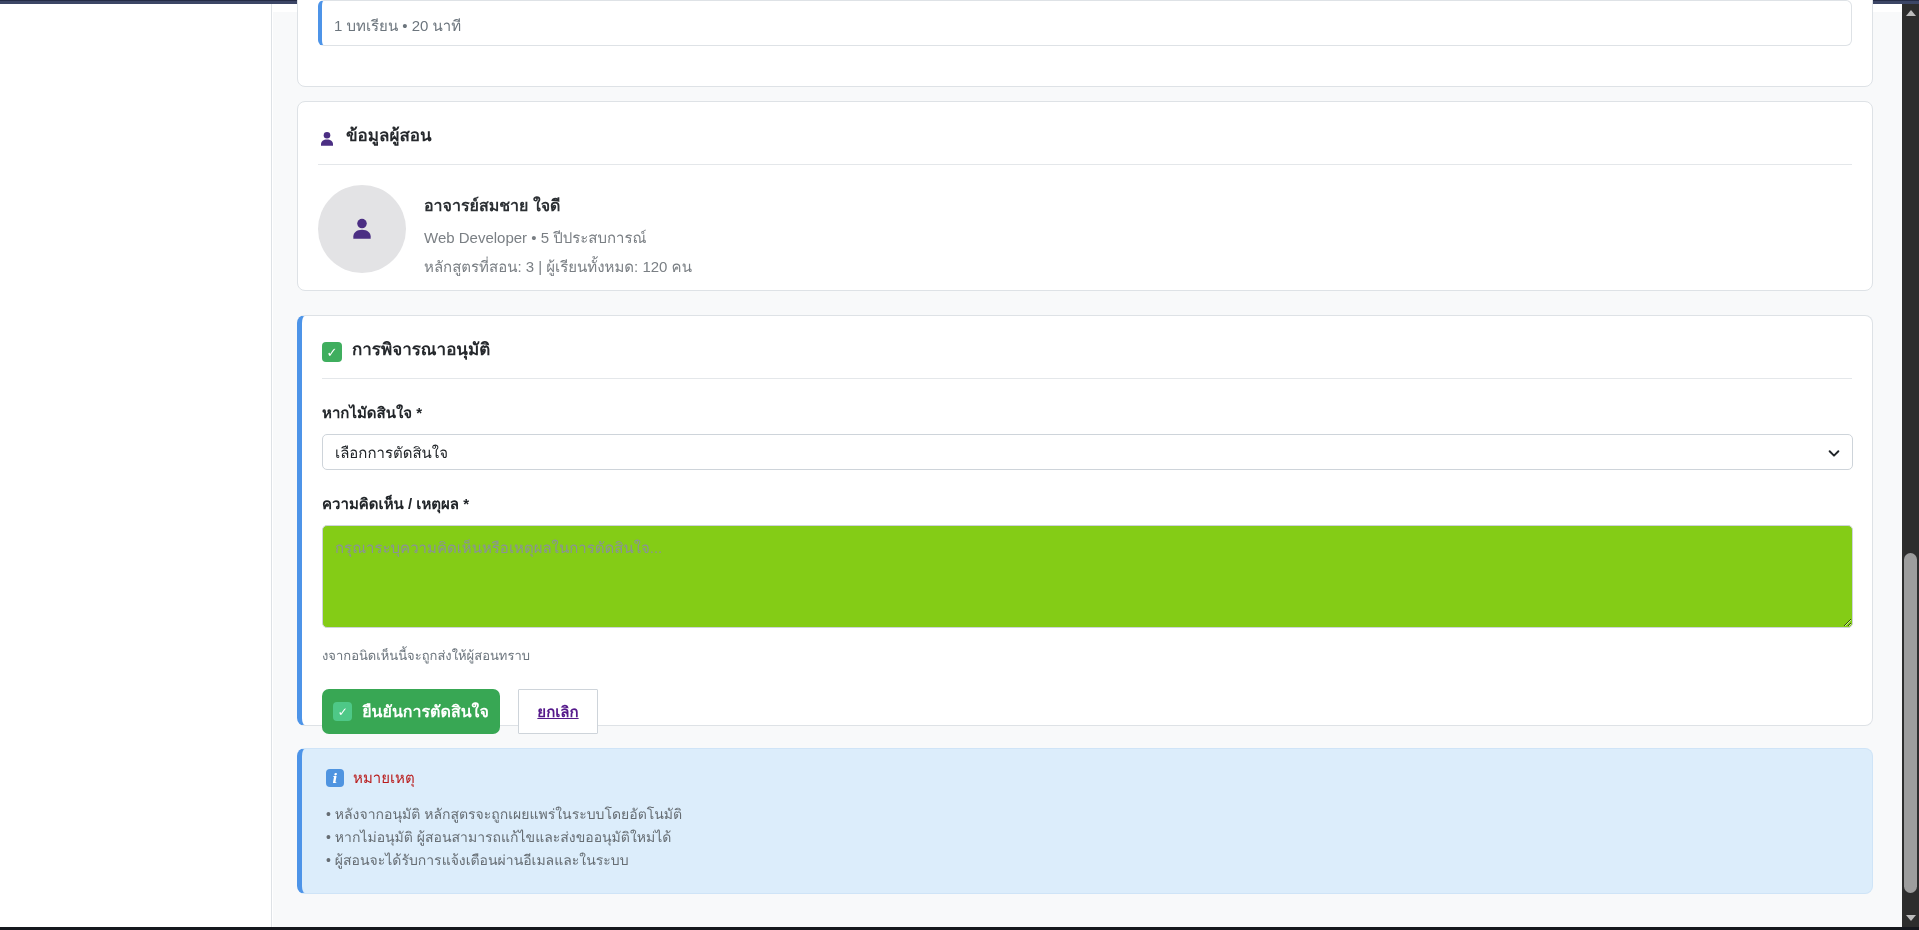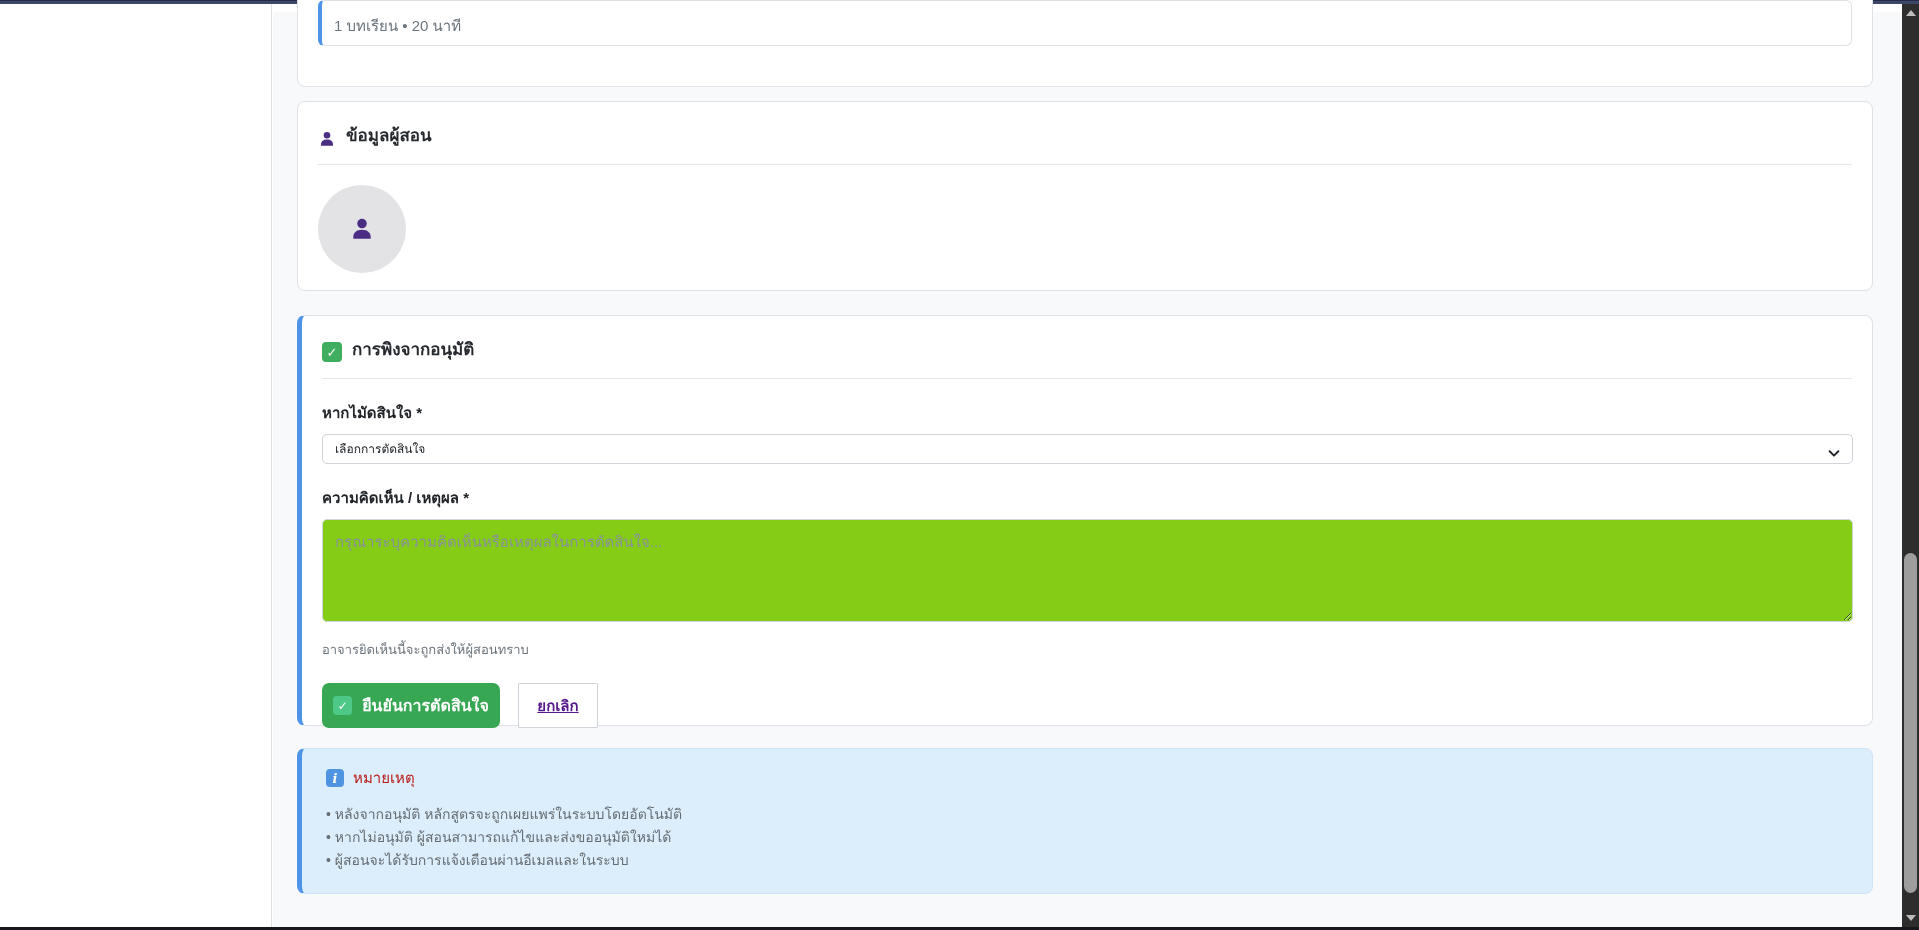--- a/index.html
+++ b/index.html
@@ -35,23 +35,23 @@
   .instructor-sub { font-size:15px; color:#7a7f84; margin-bottom:5px; }
   .instructor-stats { font-size:15px; color:#7a7f84; }
 
   
   .approval-card { top:303px; height:411px; border-left:5px solid #4d94e8; padding:20px; }
   .icon-square { width:20px; height:20px; border-radius:4px; display:inline-flex; align-items:center; justify-content:center;
     color:#ffffff; font-size:13px; font-weight:bold; flex:0 0 auto; }
   .check-green { background:#3fae5e; }
   .form-label { font-size:15px; font-weight:bold; color:#212529; margin:22px 0 9px 0; }
   .select-wrap { position:relative; width:1531px; }
-  .decision-select { width:100%; height:30px; appearance:none; -webkit-appearance:none;
+  .decision-select { width:100%; height:36px; appearance:none; -webkit-appearance:none;
     border:1px solid #ced4da; border-radius:5px; background:#ffffff; padding:0 34px 0 12px;
-    font-size:12px; color:#212529; font-family:inherit; }
+    font-size:15px; color:#212529; font-family:inherit; }
   .chevron { position:absolute; right:12px; top:12px; pointer-events:none; }
   .comment-area { width:1531px; height:103px; border:1px solid #ced4da; border-radius:5px;
     padding:10px 12px; font-size:15px; color:#212529; font-family:inherit; resize:vertical; background:#84cc16; }
   .comment-area::placeholder { color:#8a9199; opacity:1; }
   .form-help { font-size:13px; color:#6c757d; margin-top:13px; }
   .btn-row { display:flex; align-items:center; gap:18px; margin-top:23px; }
   .btn-confirm { display:inline-flex; align-items:center; justify-content:center; gap:10px;
     width:178px; height:45px; background:#38a754; border:none; border-radius:7px;
     color:#ffffff; font-size:16px; font-weight:bold; cursor:pointer; font-family:inherit; }
   .btn-confirm .icon-square { width:19px; height:19px; background:#4ec887; font-size:12px; }
@@ -109,45 +109,50 @@
         <span class="card-title">ข้อมูลผู้สอน</span>
       </div>
       <div class="divider"></div>
       <div class="instructor-body">
         <div class="avatar">
           <svg width="26" height="26" viewBox="0 0 24 24" fill="#4b2e83">
             <circle cx="12" cy="7" r="4.4"></circle>
               <path d="M12 12.6c-4.8 0-8 2.6-8 6.4V21h16v-2c0-3.8-3.2-6.4-8-6.4z"></path>
           </svg>
         </div>
+        <div class="instructor-info">
+          <div class="instructor-name">อาจารย์สมชาย ใจดี</div>
+          <div class="instructor-sub">Web Developer • 5 ปีประสบการณ์</div>
+          <div class="instructor-stats">หลักสูตรที่สอน: 3 | ผู้เรียนทั้งหมด: 120 คน</div>
+        </div>
       </div>
     </div>
 
     <div class="card approval-card">
       <div class="card-header">
         <span class="icon-square check-green">✓</span>
-        <span class="card-title">การพิงจากอนุมัติ</span>
+        <span class="card-title">การพิจารณาอนุมัติ</span>
       </div>
       <div class="divider"></div>
 
       <div class="form-label">หากไมัดสินใจ *</div>
       <div class="select-wrap">
         <select class="decision-select">
           <option>เลือกการตัดสินใจ</option>
         </select>
         <span class="chevron">
           <svg width="14" height="14" viewBox="0 0 16 16">
               <polyline points="3,6 8,11 13,6" fill="none" stroke="#212529" stroke-width="2.2" stroke-linecap="round" stroke-linejoin="round"></polyline>
             </svg>
         </span>
       </div>
 
       <div class="form-label">ความคิดเห็น / เหตุผล *</div>
       <textarea class="comment-area" placeholder="กรุณาระบุความคิดเห็นหรือเหตุผลในการตัดสินใจ..." style=""></textarea>
-      <div class="form-help">อาจารยิดเห็นนี้จะถูกส่งให้ผู้สอนทราบ</div>
+      <div class="form-help">งจากอนิดเห็นนี้จะถูกส่งให้ผู้สอนทราบ</div>
 
       <div class="btn-row">
         <button class="btn-confirm">
           <span class="icon-square">✓</span>
           <span>ยืนยันการตัดสินใจ</span>
         </button>
         <button class="btn-cancel">ยกเลิก</button>
       </div>
     </div>
 

